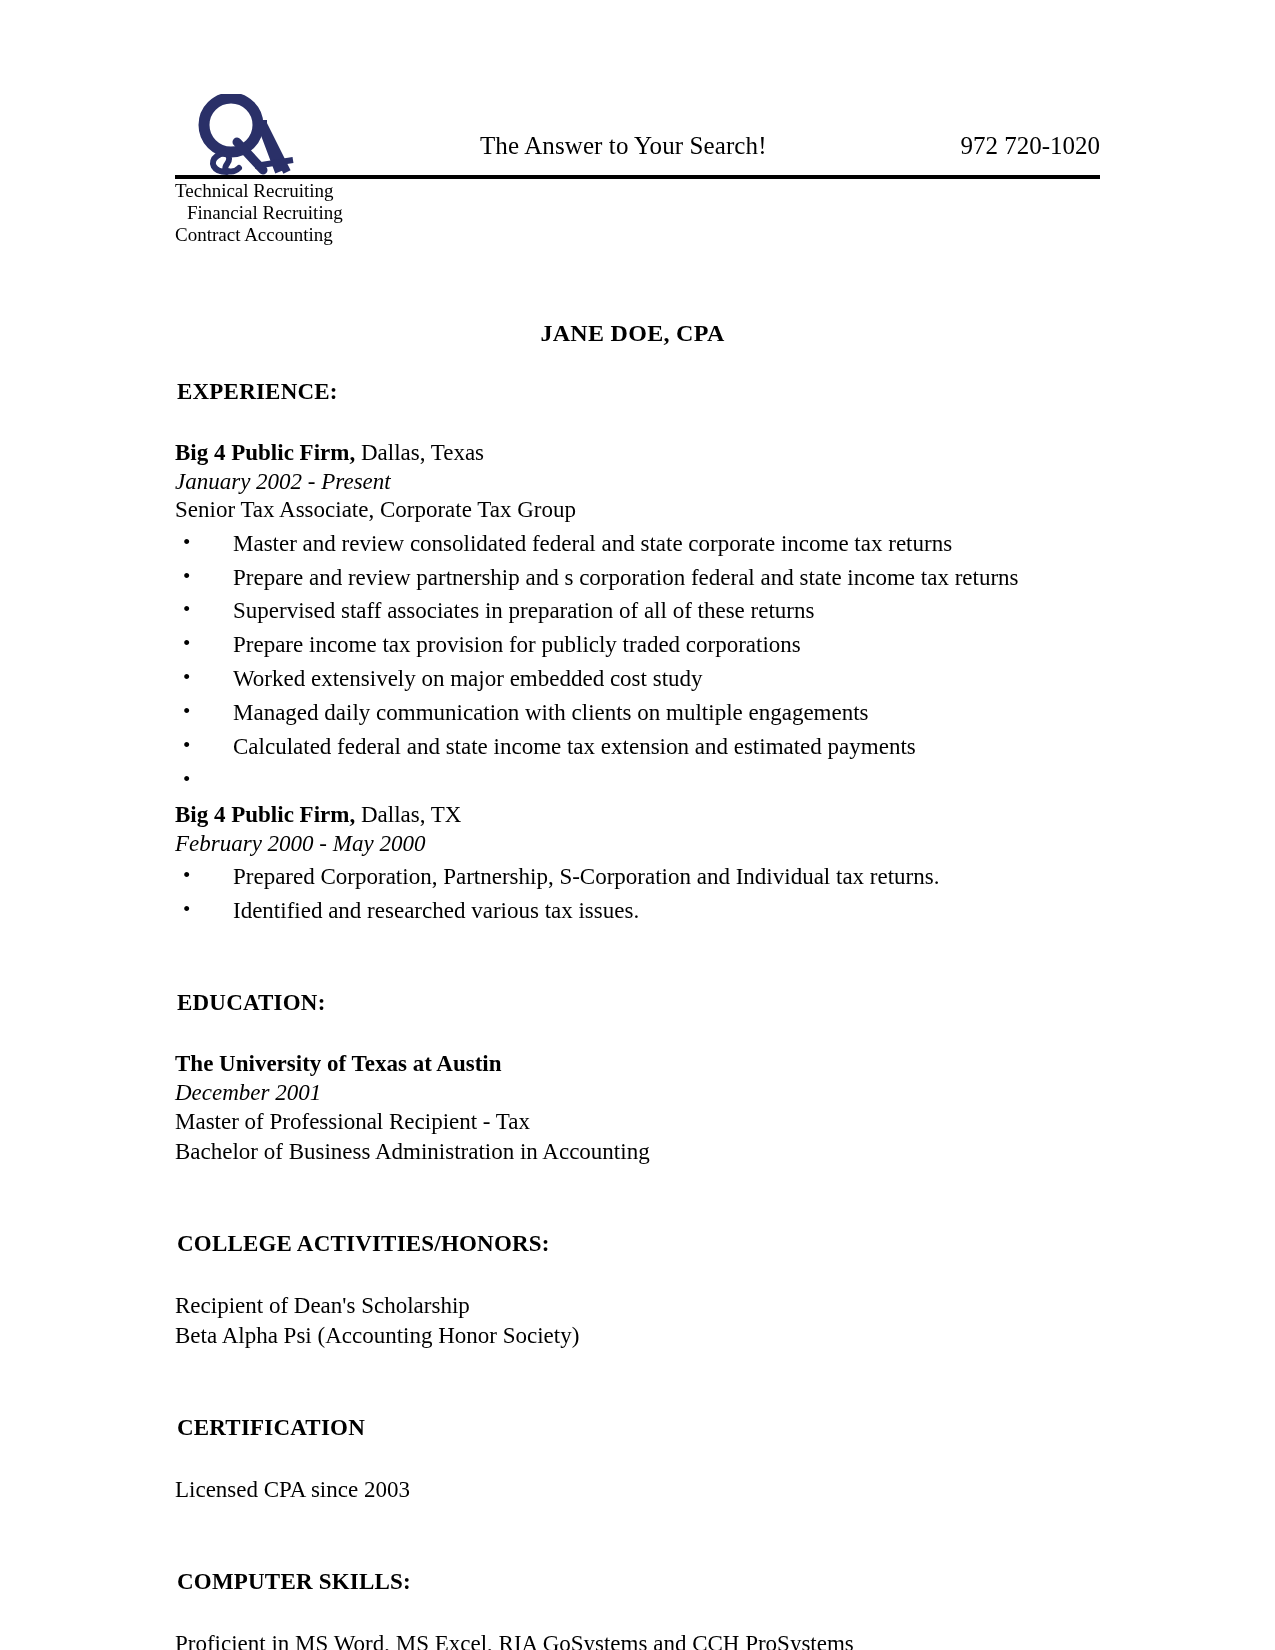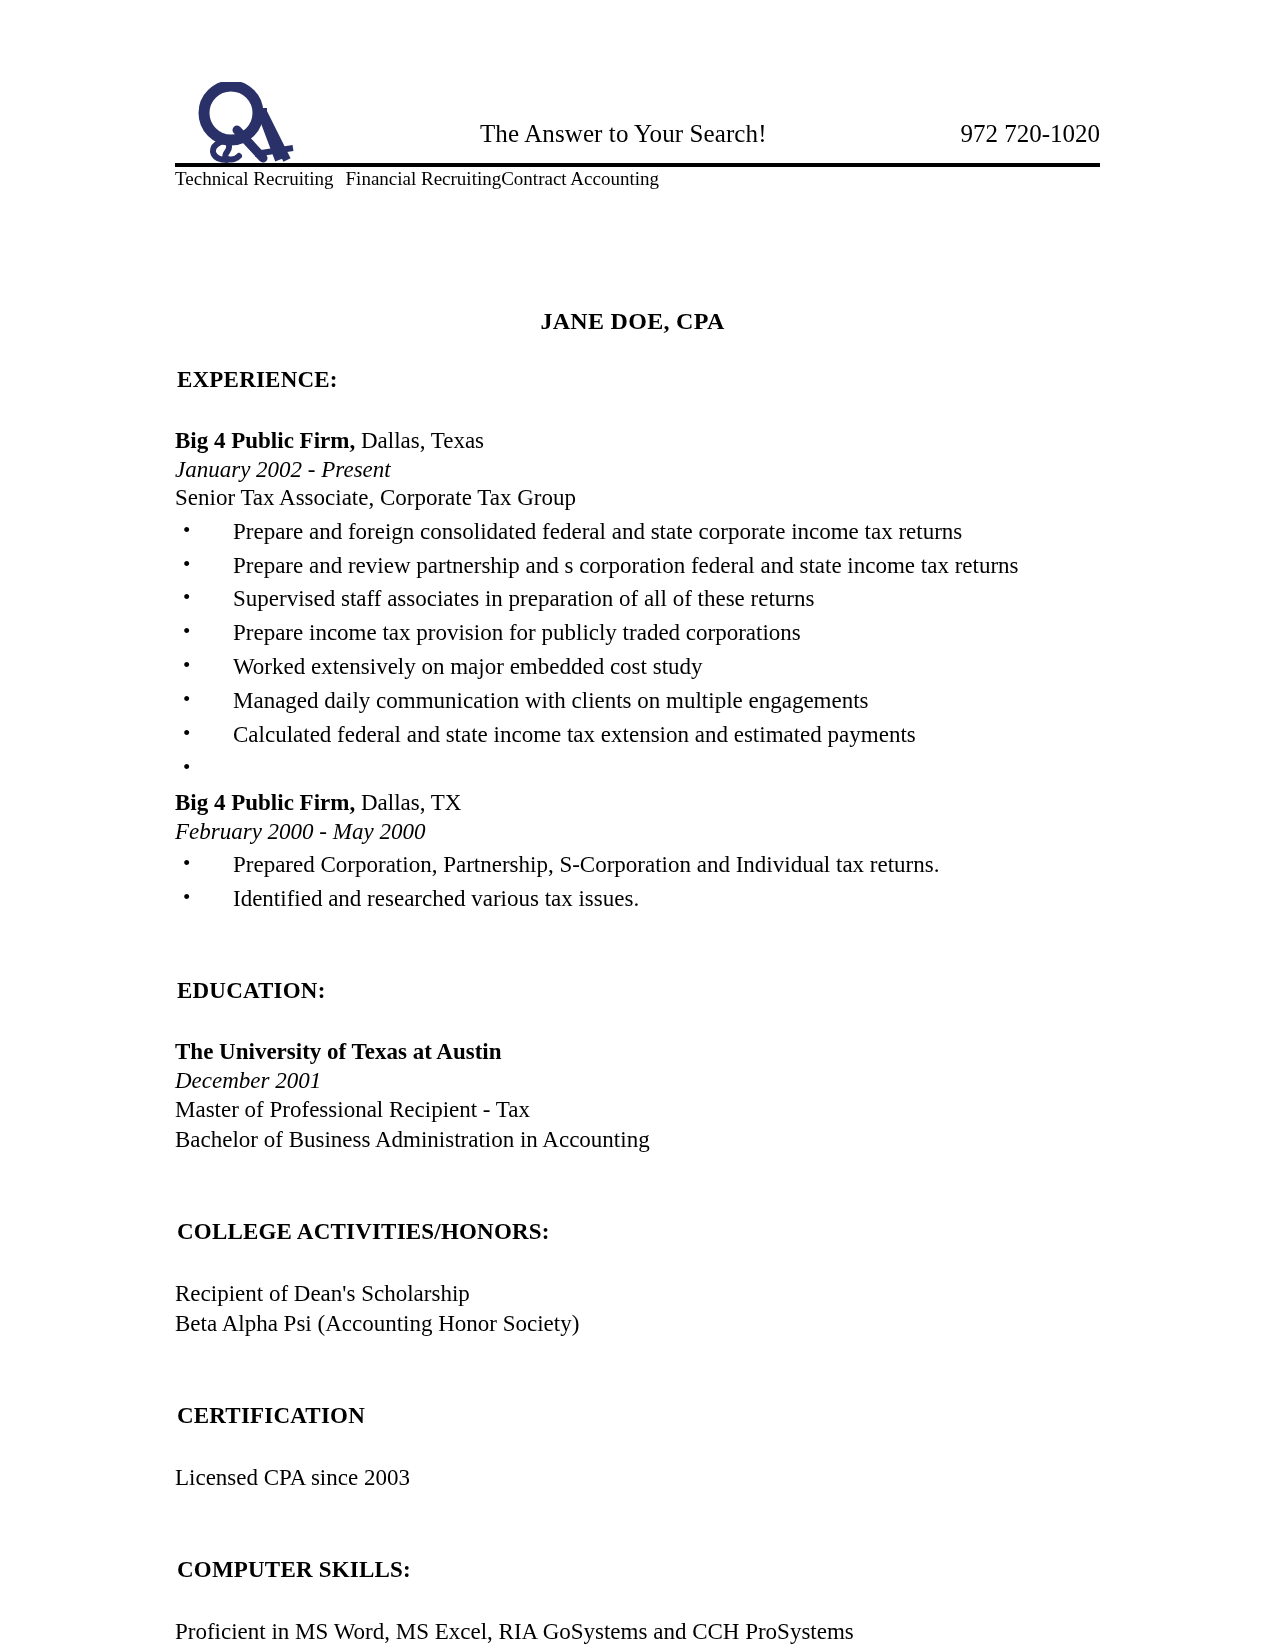--- a/index.html
+++ b/index.html
@@ -12,21 +12,21 @@
     height: 1650px;
     font-family: "Liberation Serif", "DejaVu Serif", serif;
     color: #000000;
     overflow: hidden;
   }
   .page {
     position: relative;
     width: 1275px;
     height: 1650px;
     box-sizing: border-box;
-    padding: 0 175px 0 175px;
+    padding: 12px 175px 0 175px;
   }
 
   
   .letterhead {
     position: relative;
     padding-top: 78px;
     height: 122px;
     box-sizing: border-box;
   }
   .logo {
@@ -67,22 +67,23 @@
     top: 163px;
     height: 4px;
     background: #000000;
   }
   .services {
     position: absolute;
     left: 0;
     right: 0;
     top: 168px;
     display: flex;
-    justify-content: flex-start;
+    justify-content: flex-end;
     font-size: 19px;
+    flex-direction: column;
   }
   .services .svc-mid { margin-left: 12px; }
 
   
   .doc-body {
     position: relative;
     padding-top: 186px;
   }
   .candidate-name {
     text-align: center;
@@ -191,21 +192,21 @@
 
     <div class="gap-md"></div>
 
     <div>
       <div class="entry-head">
         <span class="org"><b>Big 4 Public Firm,</b><span> Dallas, Texas</span></span>
         <span class="date">January 2002 - Present</span>
       </div>
       <div class="entry-sub">Senior Tax Associate, Corporate Tax Group</div>
       <ul class="bullets">
-        <li><span class="dot">•</span><span>Prepare and foreign consolidated federal and state corporate income tax returns</span></li>
+        <li><span class="dot">•</span><span>Master and review consolidated federal and state corporate income tax returns</span></li>
         <li><span class="dot">•</span><span>Prepare and review partnership and s corporation federal and state income tax returns</span></li>
         <li><span class="dot">•</span><span>Supervised staff associates in preparation of all of these returns</span></li>
         <li><span class="dot">•</span><span>Prepare income tax provision for publicly traded corporations</span></li>
         <li><span class="dot">•</span><span>Worked extensively on major embedded cost study</span></li>
         <li><span class="dot">•</span><span>Managed daily communication with clients on multiple engagements</span></li>
         <li><span class="dot">•</span><span>Calculated federal and state income tax extension and estimated payments</span></li>
         <li><span class="dot">•</span></li>
       </ul>
     </div>
 

